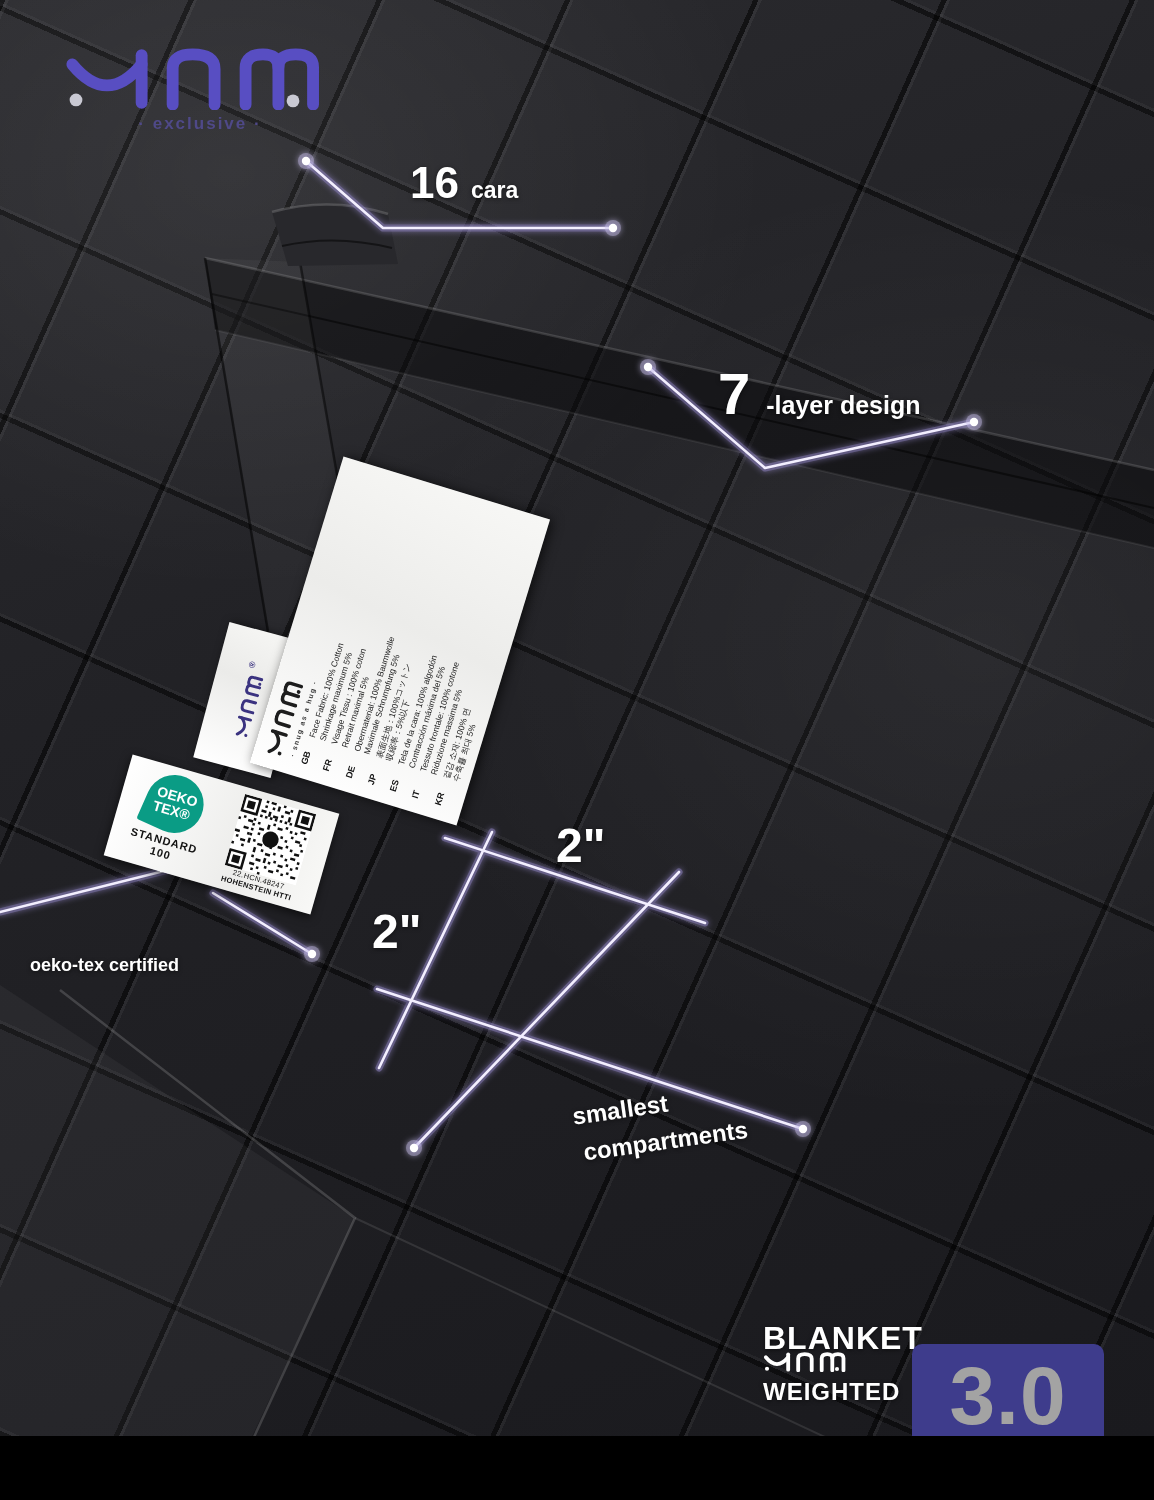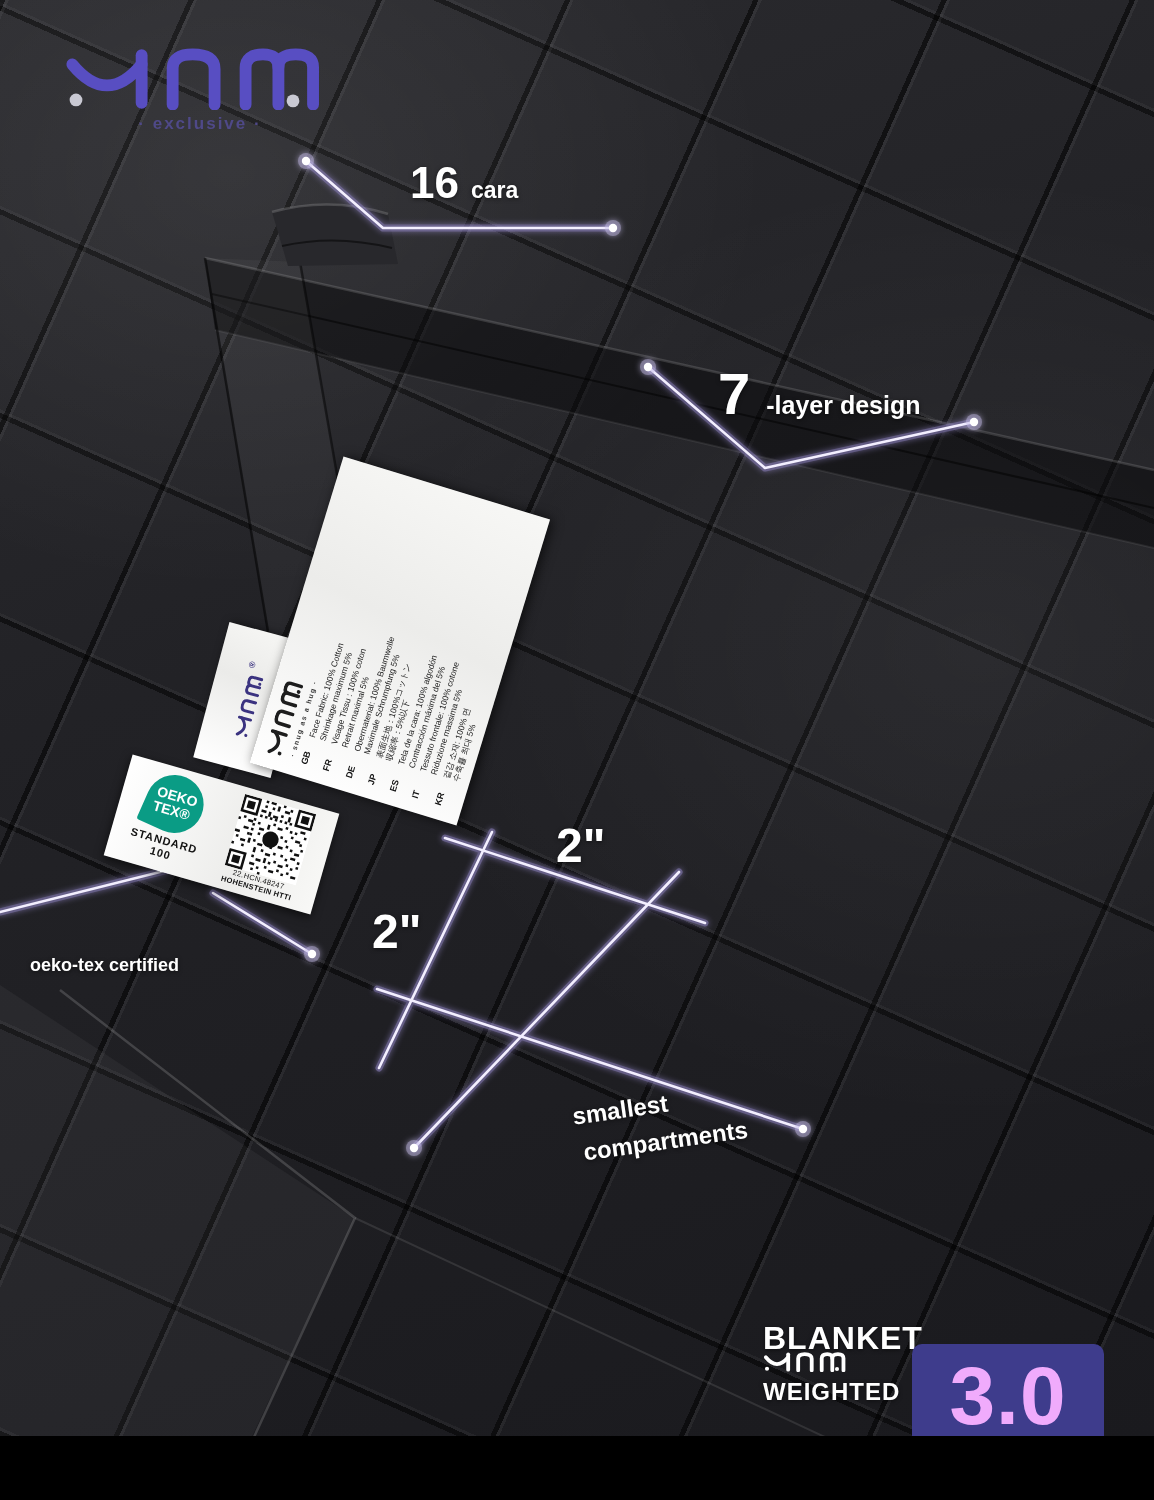--- a/index.html
+++ b/index.html
@@ -41,21 +41,21 @@
     transform:rotate(-8deg);transform-origin:left top;}
   .smallest .ln2{margin-left:6px;}
   .oekocert{left:30px;top:914px;font-size:18px;z-index:5;margin-top:41px;}
 
   
   .badge-logo{left:763px;top:1352px;z-index:5;color:#fff;}
   .badge-l1{left:763px;top:1378px;font-size:24px;letter-spacing:1px;z-index:5;}
   .badge-l2{left:763px;top:1320px;font-size:32px;letter-spacing:1px;z-index:5;}
   .version-box{left:912px;top:1344px;width:192px;height:104px;background:#3e3c8c;
     border-radius:10px;z-index:5;display:flex;align-items:center;justify-content:center;}
-  .version-box span{color:#f0abfc;font-weight:bold;font-size:82px;letter-spacing:1px;}
+  .version-box span{color:#a3a3a3;font-weight:bold;font-size:82px;letter-spacing:1px;}
 
   
   .care-label{left:240px;top:533px;width:320px;height:216px;z-index:4;
     transform:rotate(-73deg);transform-origin:center;
     background:linear-gradient(100deg,#ffffff 0%,#ececea 55%,#f7f7f5 100%);
     box-shadow:0 3px 12px rgba(0,0,0,.65);padding:10px 14px;box-sizing:border-box;color:#1d1d1d;}
   .care-label .slogan{font-size:7px;letter-spacing:1.4px;color:#3a3a3a;margin:2px 0 5px 4px;font-weight:bold;}
   .care-row{display:flex;gap:8px;margin-bottom:2px;}
   .care-row .code{font-size:9px;font-weight:bold;width:20px;flex:none;color:#111;}
   .care-row .l{font-size:8.5px;line-height:1.25;color:#222;display:block;}

